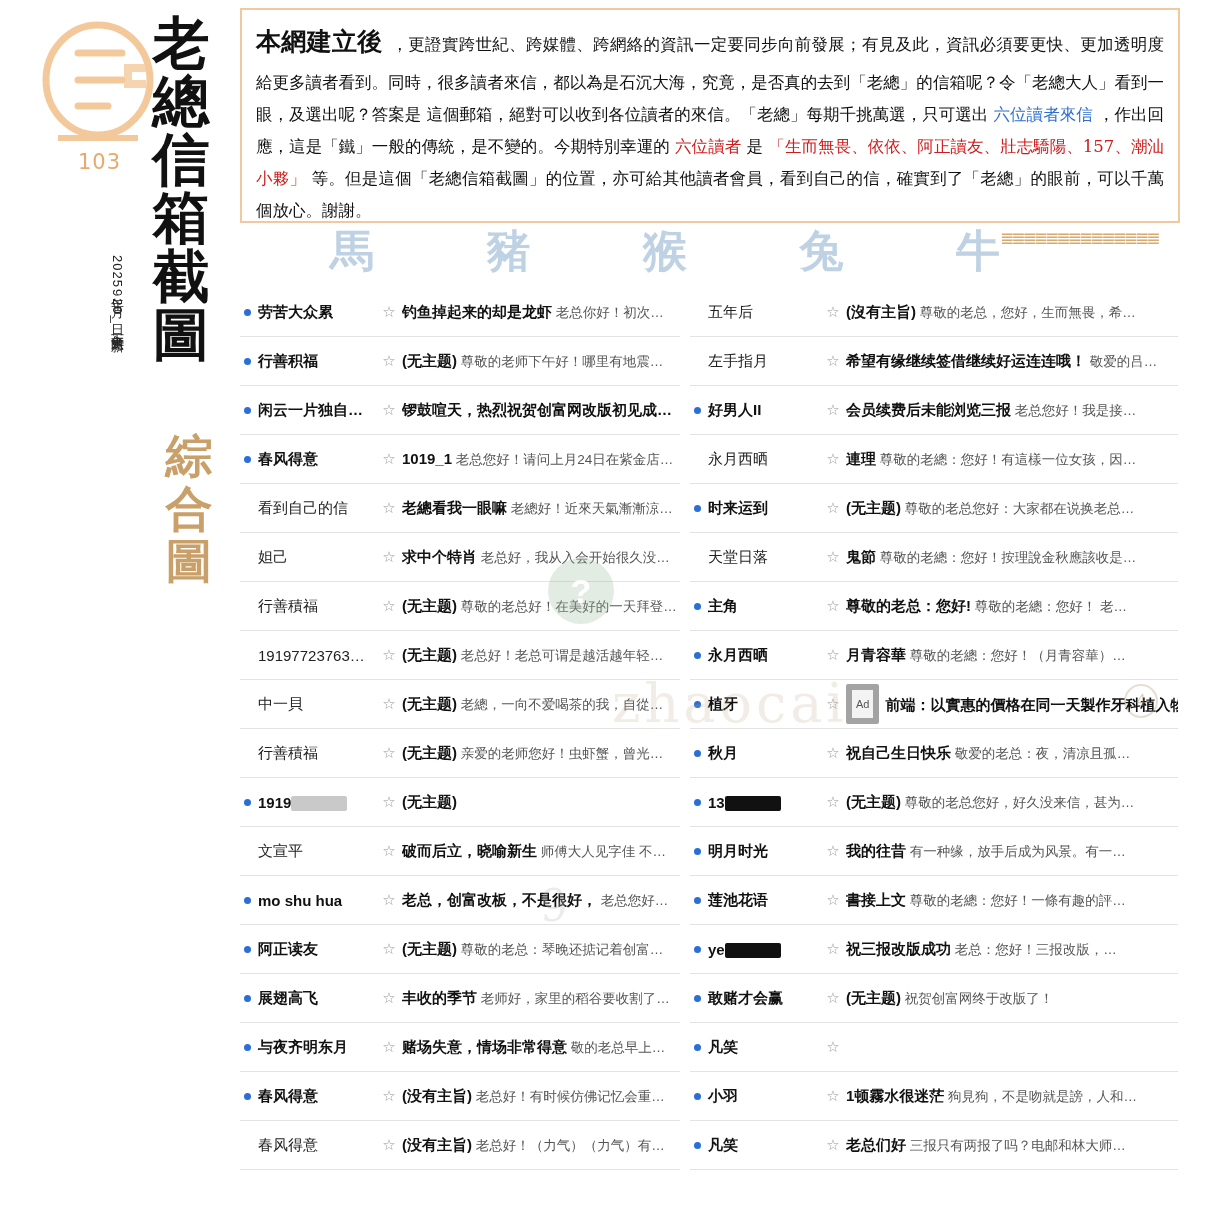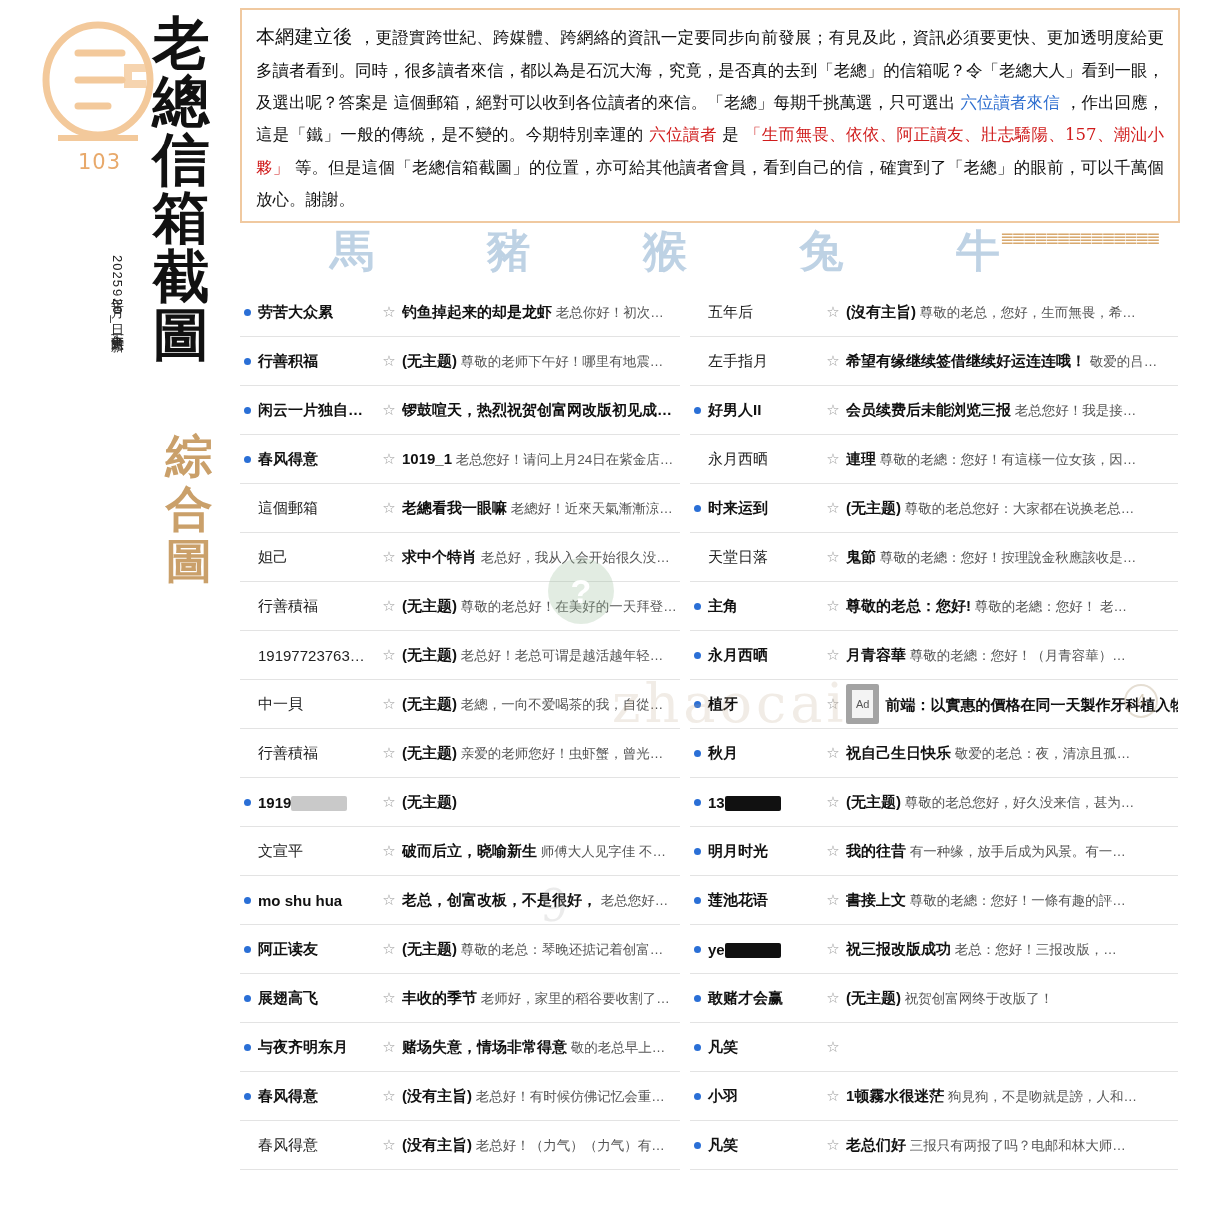--- a/index.html
+++ b/index.html
@@ -57,21 +57,21 @@
     position:absolute;left:240px;top:8px;width:940px;height:215px;
     border:2px solid #f0c9a0;
     box-sizing:border-box;
     padding:8px 14px 4px 14px;
     font-family:"DejaVu Serif","Liberation Serif",serif;
     font-size:16.5px;
     line-height:1.95;
     color:#111;
     text-align:justify;
   }
-  .article .lead{font-weight:normal;font-size:19px;}
+  .article .lead{font-weight:bold;font-size:25px;}
   .hl-blue{color:#2f6fd0;margin-top:29px;}
   .hl-red{color:#d01c1c;}
   .hl-names{color:#d01c1c;}
 
   
   .zodiac{
     position:absolute;left:330px;top:222px;width:670px;height:58px;
     display:flex;align-items:center;justify-content:space-between;
     font-family:"DejaVu Serif","Liberation Serif",serif;
     font-size:44px;font-weight:bold;color:#a9c3dc;
@@ -240,21 +240,21 @@
         <i></i>
       </span>
       <span class="sender">春风得意</span>
       <span class="star">☆</span>
       <span class="subject"><span class="sub">1019_1</span><span class="snip"> 老总您好！请问上月24日在紫金店…</span></span>
     </div>
     <div class="row">
       <span class="dot empty">
         <i></i>
       </span>
-      <span class="sender">這個郵箱</span>
+      <span class="sender">看到自己的信</span>
       <span class="star">☆</span>
       <span class="subject"><span class="sub">老總看我一眼嘛</span><span class="snip"> 老總好！近來天氣漸漸涼…</span></span>
     </div>
     <div class="row">
       <span class="dot empty">
         <i></i>
       </span>
       <span class="sender">妲己</span>
       <span class="star">☆</span>
       <span class="subject"><span class="sub">求中个特肖</span><span class="snip"> 老总好，我从入会开始很久没…</span></span>

